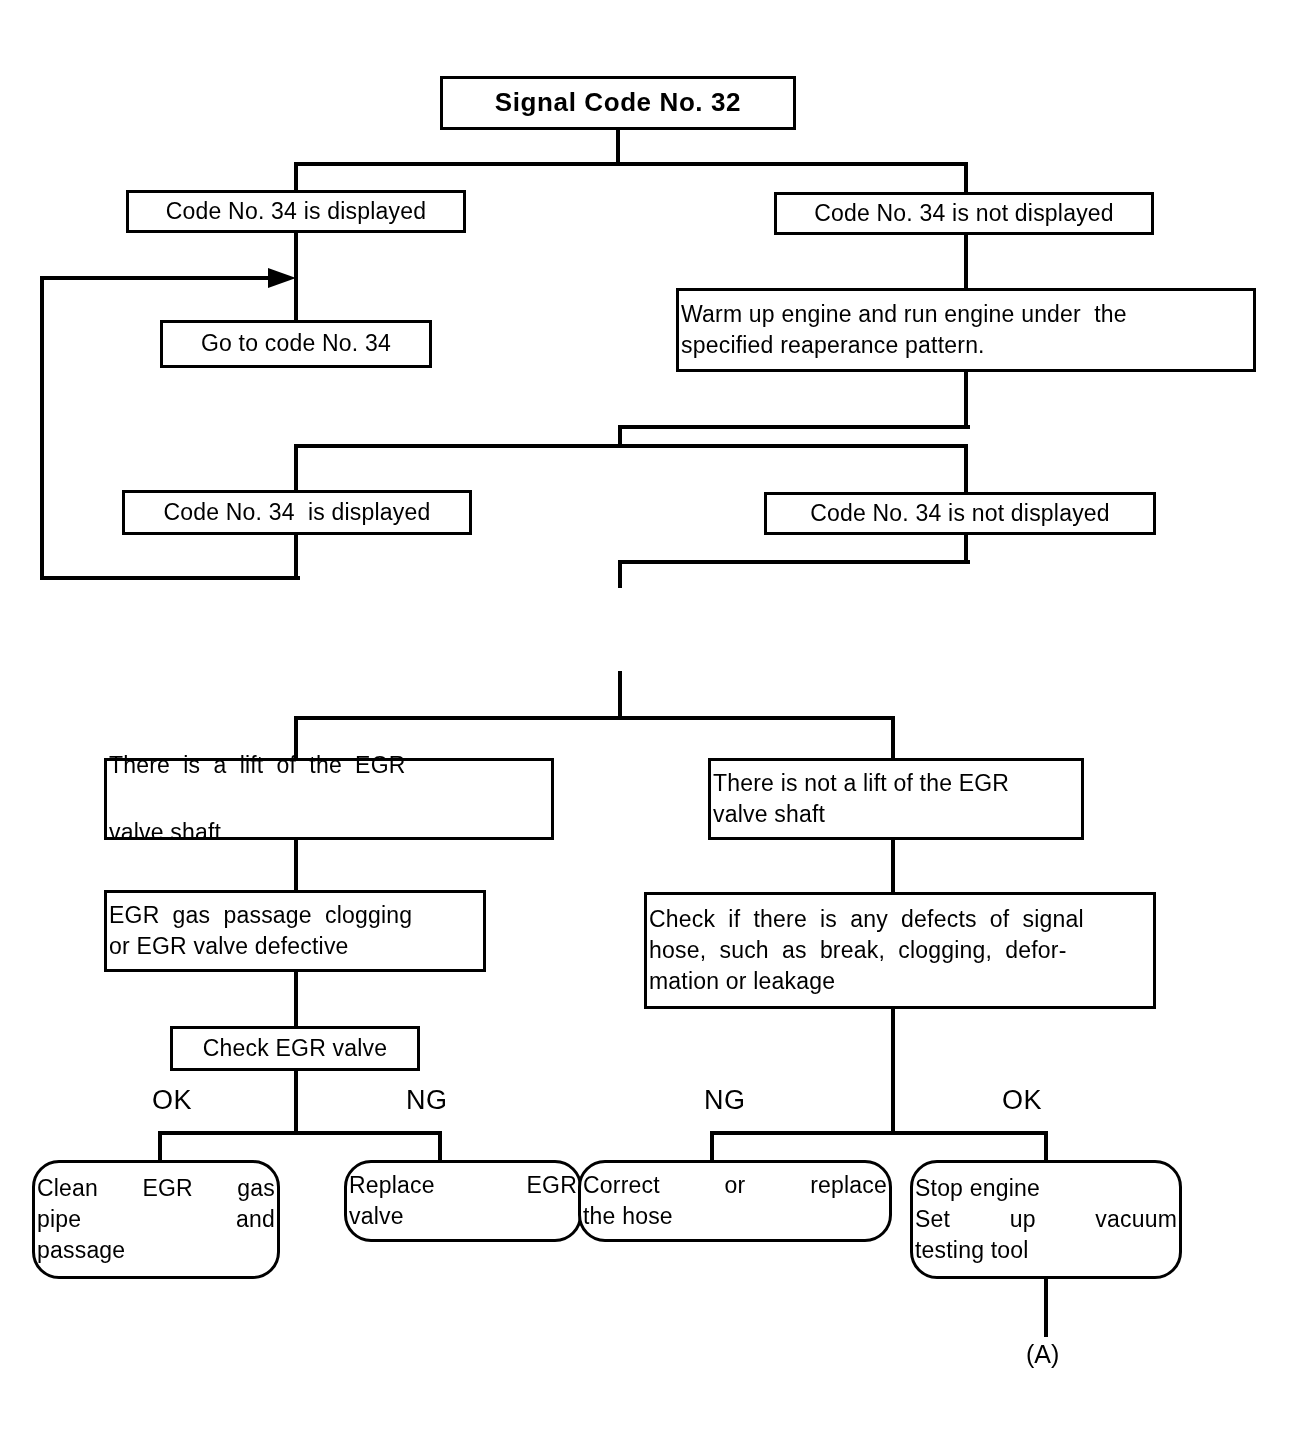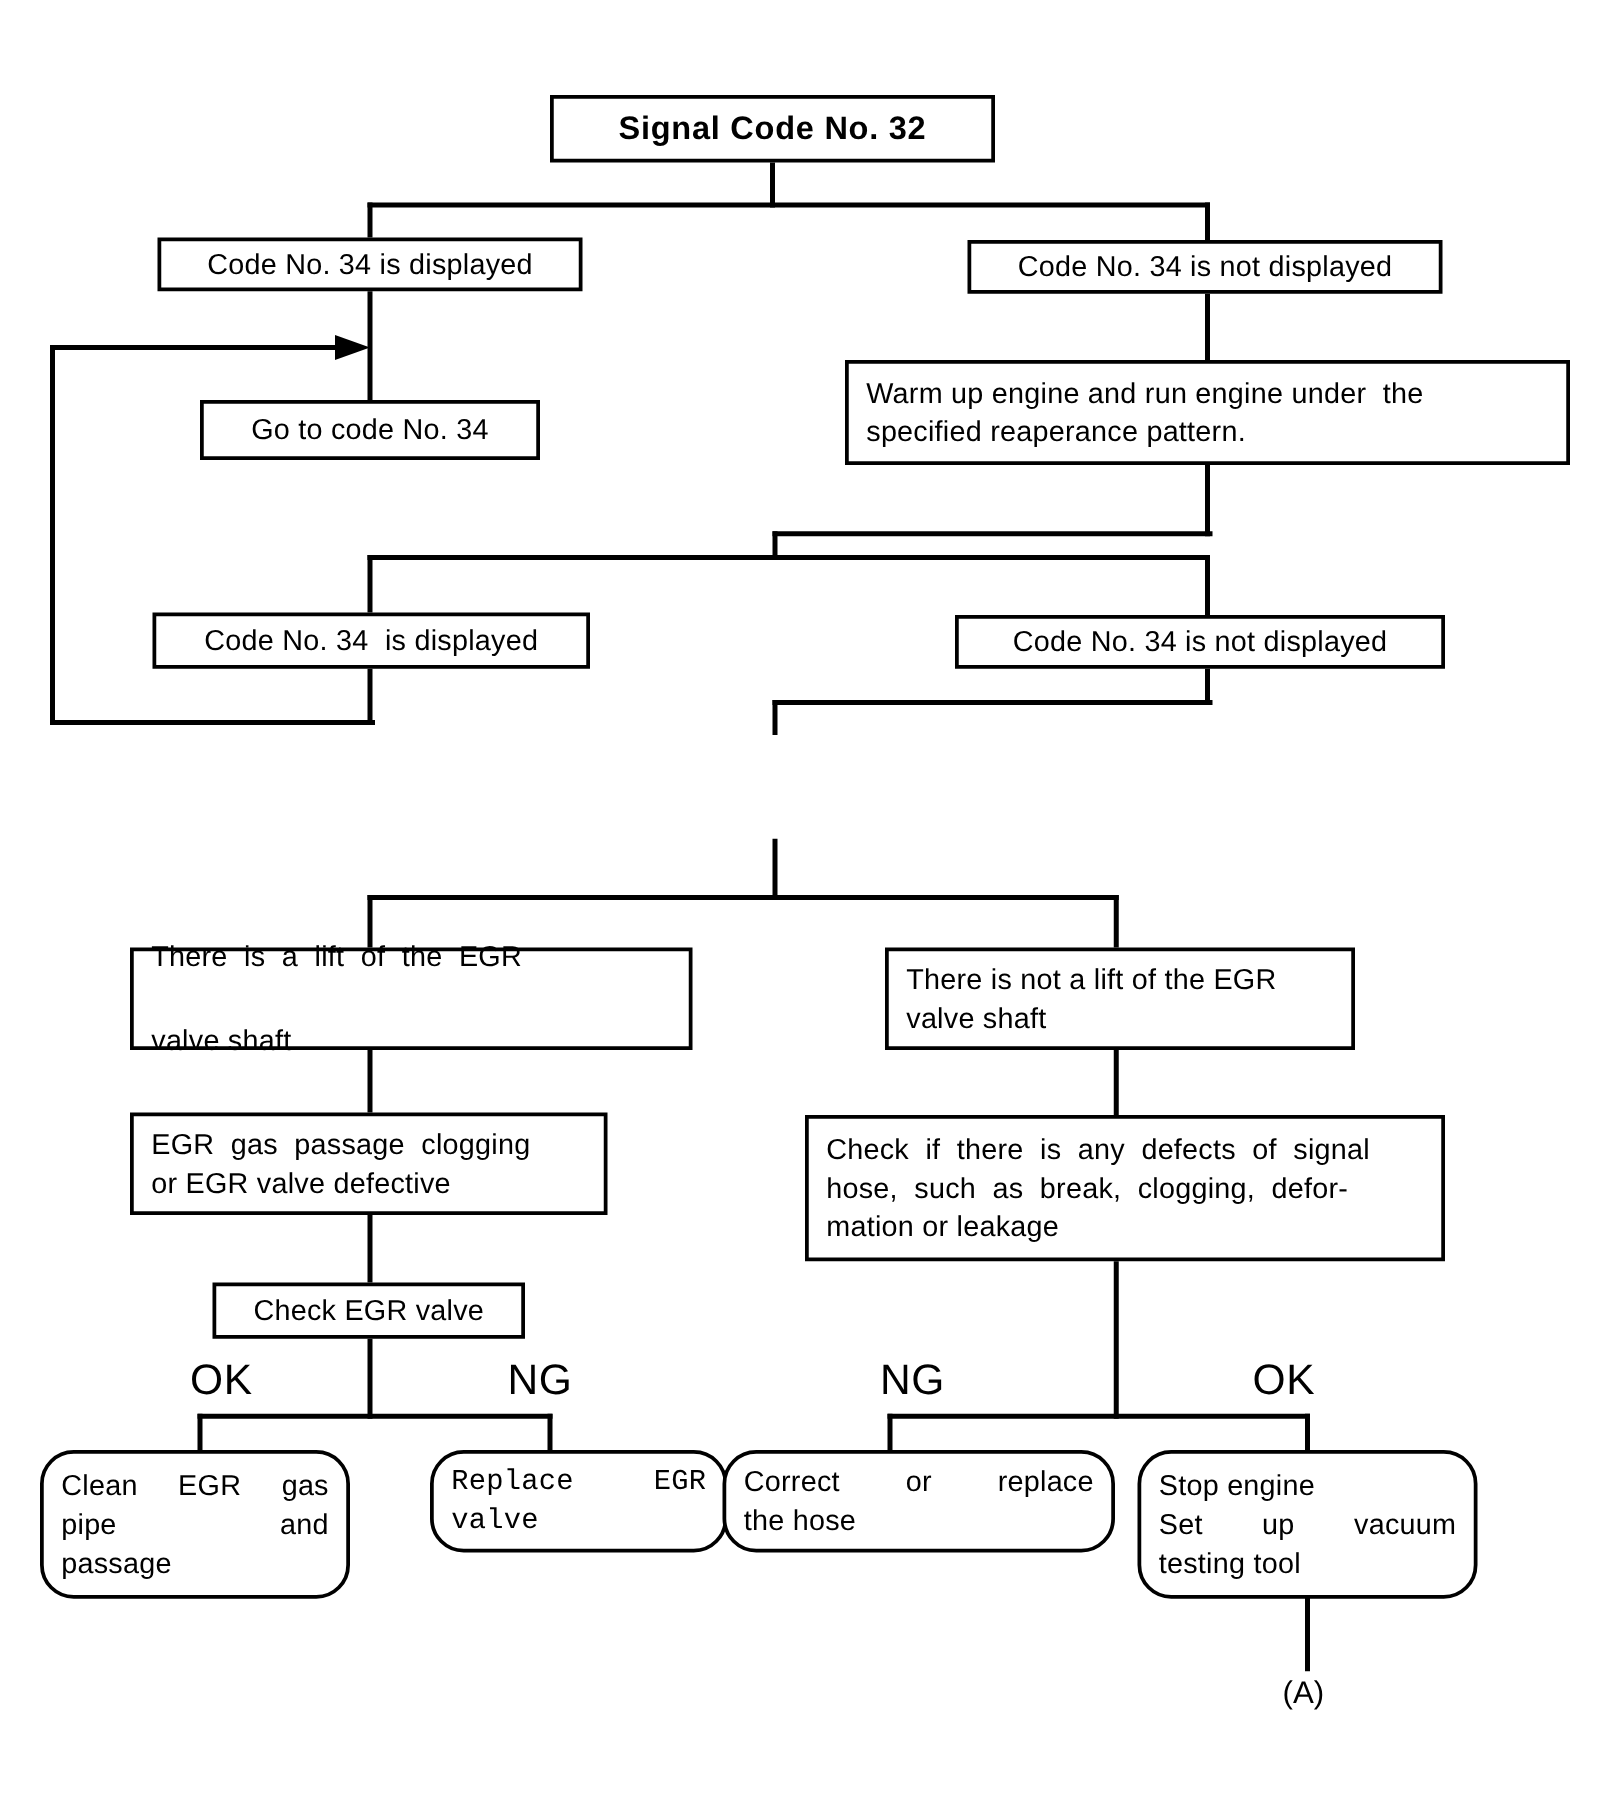--- a/index.html
+++ b/index.html
@@ -24,21 +24,21 @@
     pointer-events: none;
   }
   .node {
     position: absolute;
     box-sizing: border-box;
     border: 3px solid #000000;
     background: #ffffff;
     display: flex;
     flex-direction: column;
     justify-content: center;
-    padding: 4px 14px;
+    padding: 4px 2px;
     font-size: 23px;
     line-height: 1.36;
     letter-spacing: 0.2px;
     white-space: pre-wrap;
   }
   .node.center   { align-items: center; text-align: center; }
   .node.left     { align-items: flex-start; text-align: center; }
   .node.justify  { align-items: stretch;  text-align: justify; border-radius: 27px; }
   .node.justify > .ln { display: block; }
   .node.bold {
@@ -46,21 +46,21 @@
     font-size: 26px;
     letter-spacing: 0.6px;
   }
   .node .ln { display: block; }
   .node.justify .ln.stretch {
     text-align: justify;
     text-align-last: justify;
   }
   .edge-label {
     position: absolute;
-    font-size: 34px;
+    font-size: 27px;
     line-height: 1;
     letter-spacing: 0.5px;
     white-space: nowrap;
     text-align: right;
   }
   .tag {
     position: absolute;
     font-size: 25px;
     line-height: 1;
     white-space: nowrap;
@@ -179,21 +179,21 @@
   <div class="node center" style="left:170px; top:1026px; width:250px; height:45px;">
     <span class="ln">Check EGR valve</span>
   </div>
 
   <div class="node justify" style="left:32px; top:1160px; width:248px; height:119px;">
     <span class="ln stretch">Clean   EGR   gas</span>
     <span class="ln stretch">pipe            and</span>
     <span class="ln">passage</span>
   </div>
 
-  <div class="node justify" style="left:344px; top:1160px; width:238px; height:82px;font-family:Liberation Mono, monospace;">
+  <div class="node justify" style="left:344px; top:1160px; width:238px; height:82px;">
     <span class="ln stretch">Replace   EGR</span>
     <span class="ln">valve</span>
   </div>
 
   <div class="node justify" style="left:578px; top:1160px; width:314px; height:82px;">
     <span class="ln stretch">Correct  or  replace</span>
     <span class="ln">the hose</span>
   </div>
 
   <div class="node justify" style="left:910px; top:1160px; width:272px; height:119px;">

